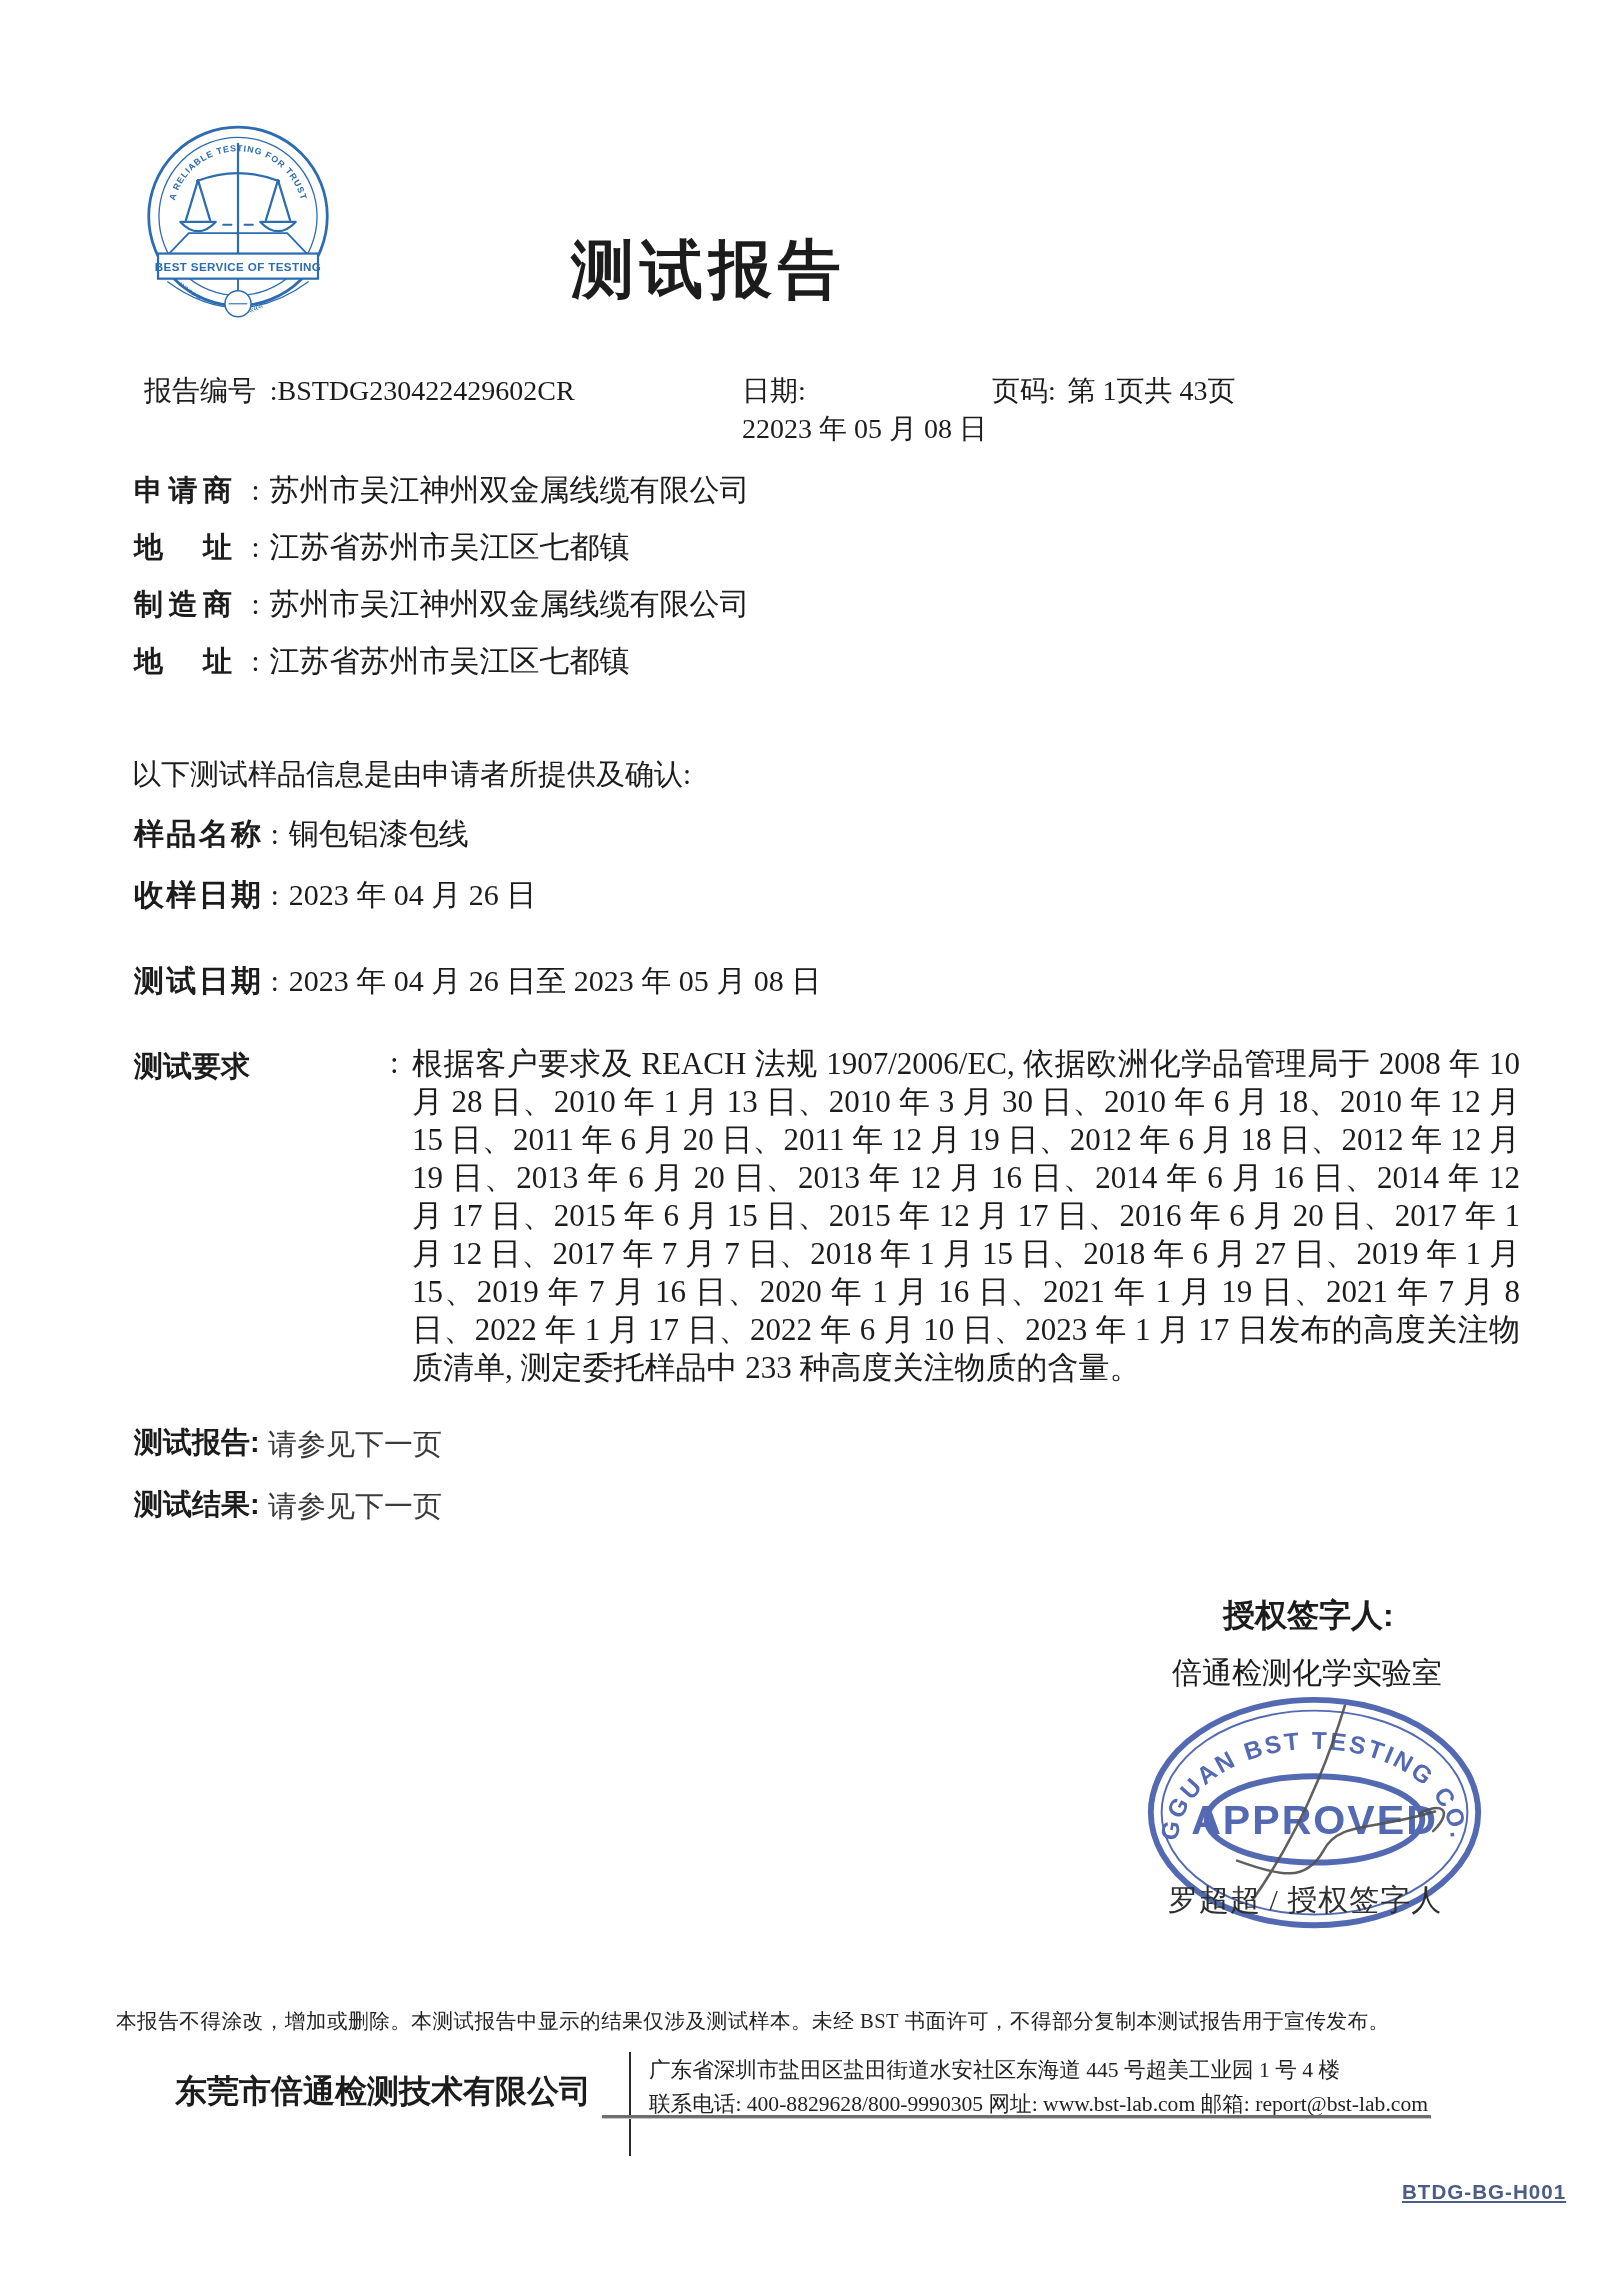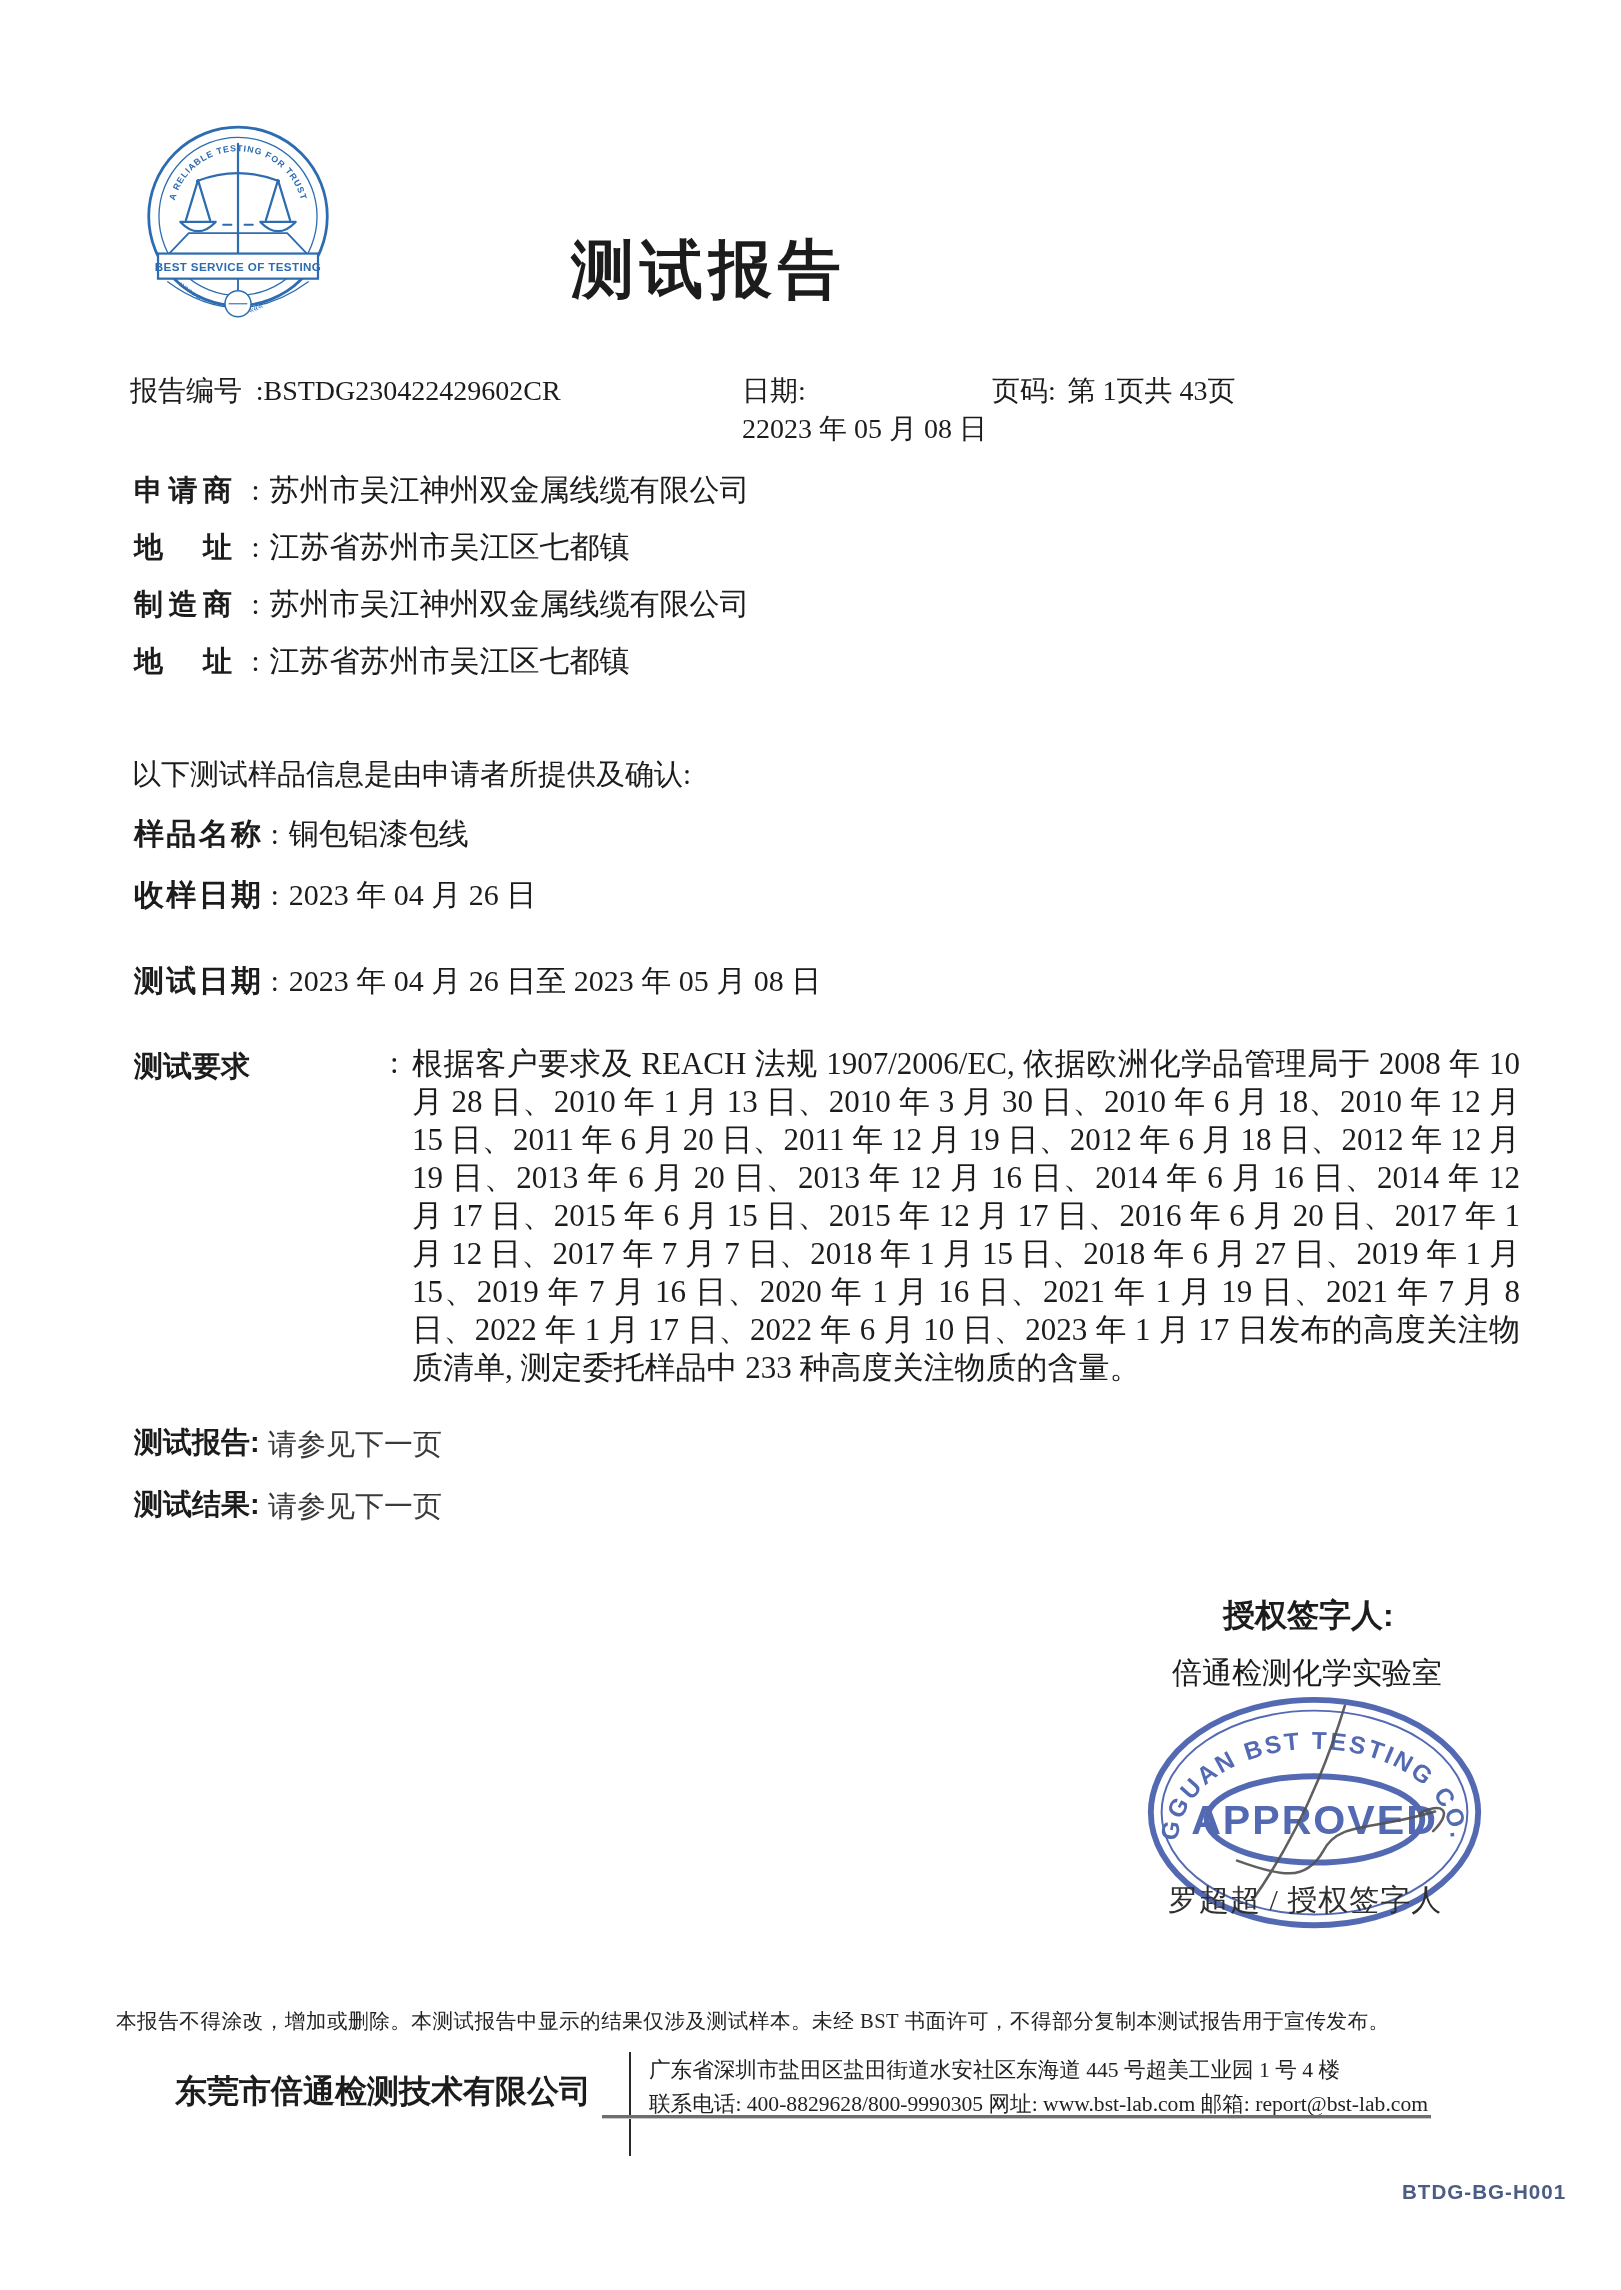--- a/index.html
+++ b/index.html
@@ -36,21 +36,21 @@
   .kv-label{font-family:"Liberation Sans","DejaVu Sans",sans-serif;font-weight:bold;font-size:29px;}
   .kv-value{font-size:29px;color:#3a3a3a;}
   .sig-title{font-family:"Liberation Sans","DejaVu Sans",sans-serif;font-weight:bold;font-size:32px;}
   .sig-lab{font-size:30px;}
   .signer{font-size:30px;color:#2e2e2e;z-index:4;letter-spacing:1px;}
   .disclaimer{font-size:20.6px;letter-spacing:0.5px;white-space:nowrap;color:#222;}
   .f-company{font-family:"Liberation Sans","DejaVu Sans",sans-serif;font-weight:bold;font-size:32px;white-space:nowrap;}
   .f-line{font-size:21.6px;white-space:nowrap;color:#222;}
   .vrule{width:2px;background:#2a2a2a;}
   .hrule{height:2.9px;background:#6e6e6e;border-bottom:1px solid #c9c9c9;}
-  .doccode{font-family:"Liberation Sans","DejaVu Sans",sans-serif;font-size:20.6px;font-weight:600;color:#4c5d85;letter-spacing:1px;}
+  .doccode{font-family:"Liberation Sans","DejaVu Sans",sans-serif;font-size:20.6px;font-weight:600;color:#4c5d85;letter-spacing:1px;text-decoration:underline;}
   svg text{font-family:"Liberation Sans","DejaVu Sans",sans-serif;}
 </style>
 </head>
 <body>
 
 <div class="page">
 
   <div class="abs" style="left:145px;top:110px;width:186px;height:222px;">
     <svg width="186" height="222" viewBox="0 0 200 238">
       <g fill="none" stroke="#2d6cb0" stroke-width="3">
@@ -85,21 +85,21 @@
         <textPath href="#chR">«««««</textPath>
       </text>
       <path d="M 100 181 V 194" fill="none" stroke="#2d6cb0" stroke-width="2"></path>
       <circle cx="100" cy="208" r="14" fill="#ffffff" stroke="#2d6cb0" stroke-width="1.6"></circle>
       <path d="M 90 208 H 110" fill="none" stroke="#2d6cb0" stroke-width="1.2"></path>
     </svg>
   </div>
 
   <div class="abs doc-title" style="left:571px;top:227px;">测试报告</div>
 
-  <div class="abs meta" style="left:130px;top:372px;">
+  <div class="abs meta" style="left:144px;top:372px;">
     <span class="lab">报告编号</span>
     <span class="val" style="margin-left:13.7px;">:BSTDG230422429602CR</span>
   </div>
   <div class="abs meta" style="left:740px;top:372px;flex-direction:column;">
     <span class="lab">日期:</span>
     <span class="val" style="margin-left:2px;">22023 年 05 月 08 日</span>
   </div>
   <div class="abs meta" style="left:992px;top:372px;">
     <span class="lab">页码:</span>
     <span class="val" style="margin-left:11.8px;">第 1页共 43页</span>

